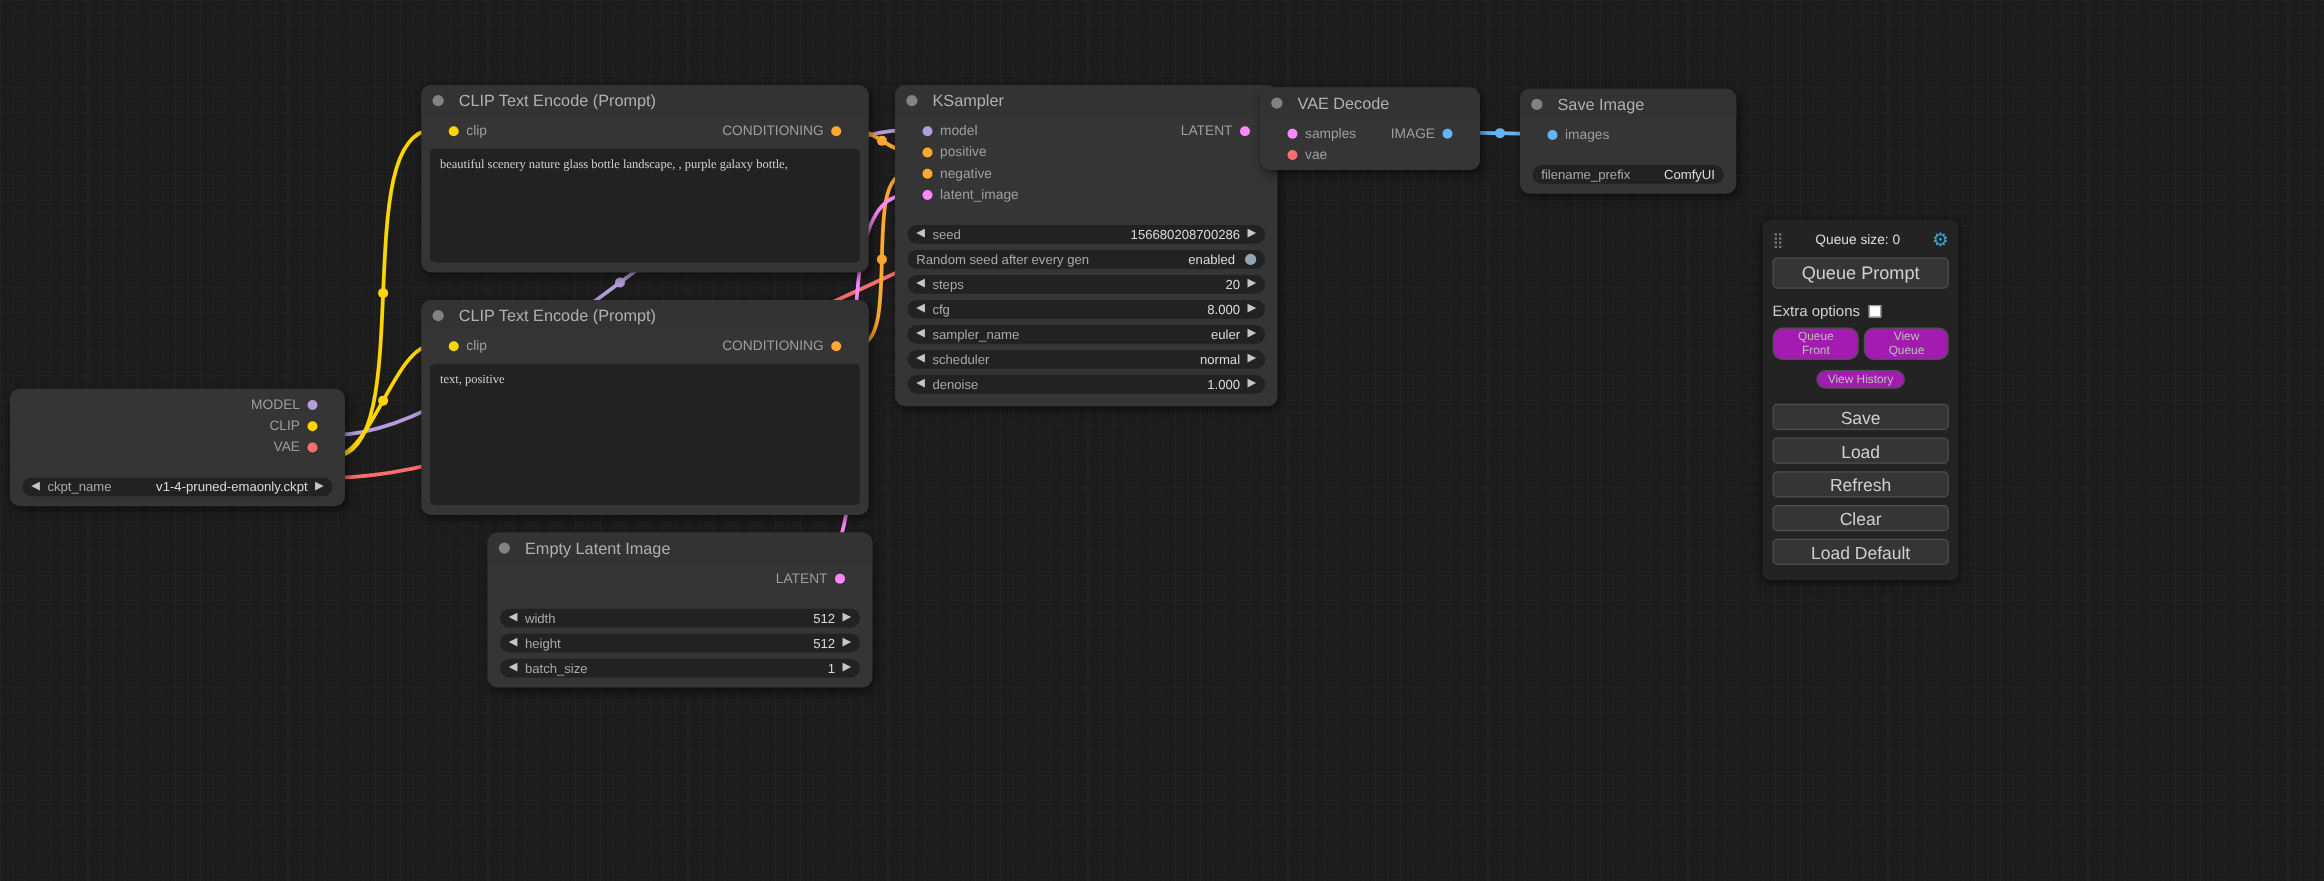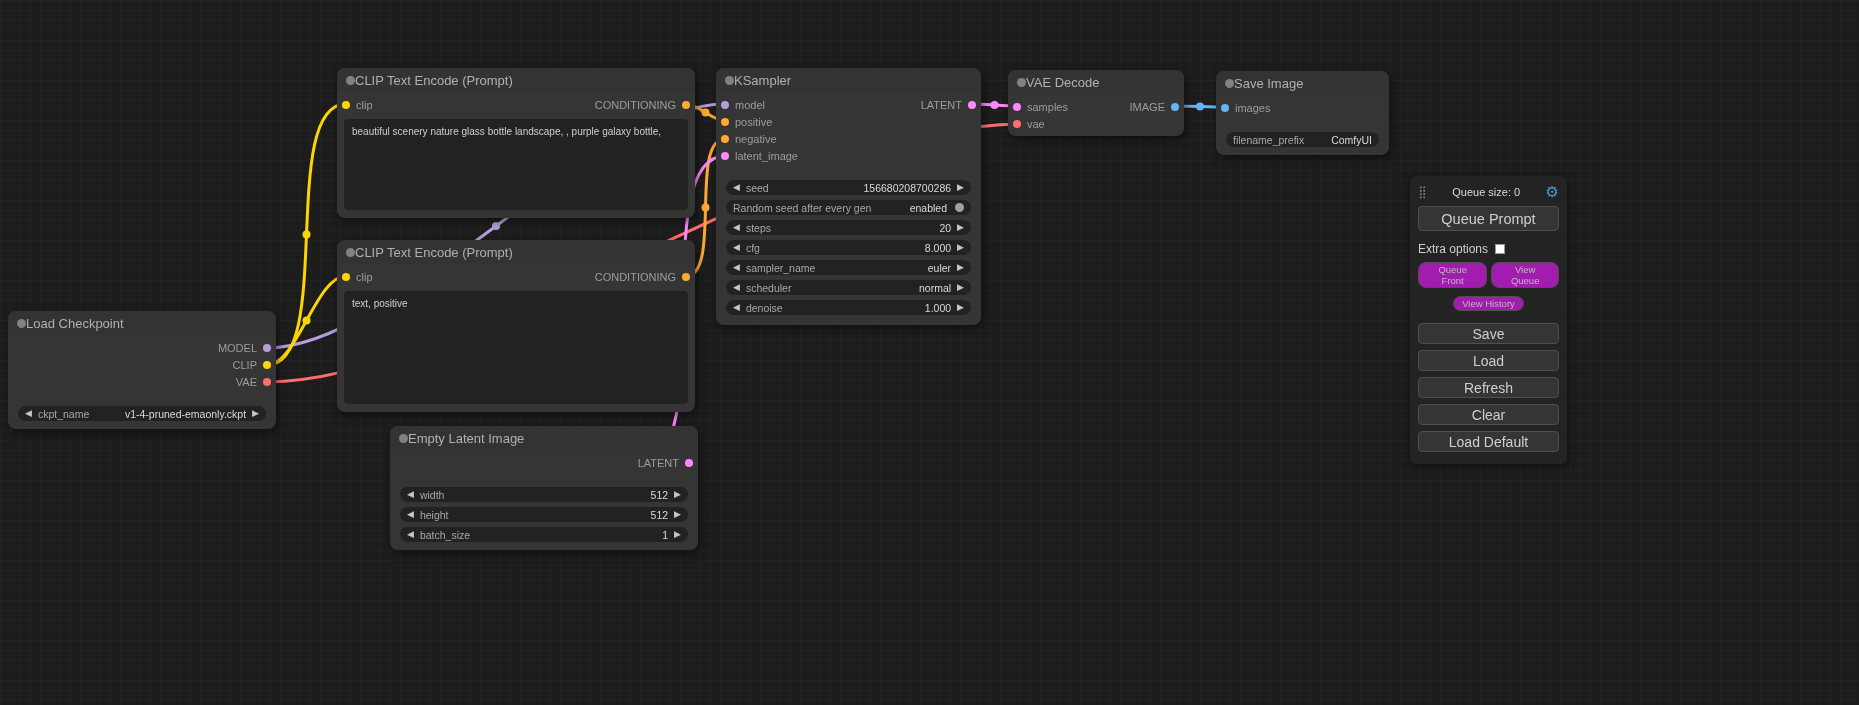--- a/index.html
+++ b/index.html
@@ -24,42 +24,42 @@
 
   
   .node{
     position:absolute;z-index:2;background:var(--node-bg);
     border-radius:8px;box-shadow:2px 3px 8px rgba(0,0,0,.5);
     display:flex;flex-direction:column;
   }
   .node-header{
     height:24px;flex:none;background:var(--node-header);
     border-radius:8px 8px 0 0;display:flex;align-items:center;
-    padding:0 9px;gap:0;
+    padding:0 9px;gap:12px;
   }
   .collapse-dot{width:9px;height:9px;border-radius:50%;background:#828282;flex:none;}
   .node-title{font-size:13px;color:#b0b0b0;white-space:nowrap;}
   .slots{display:flex;flex-direction:column;margin-top:4px;}
-  .slot-row{height:17px;display:flex;align-items:center;justify-content:space-between;padding:0 5px;gap:20px;}
+  .slot-row{height:17px;display:flex;align-items:center;justify-content:space-between;padding:0 22px;gap:20px;}
   .slot-row.out-only{justify-content:flex-end;}
   .slot{display:flex;align-items:center;gap:6px;}
   .slot-label{font-size:11px;color:#9d9d9d;white-space:nowrap;}
   .dot{width:8px;height:8px;border-radius:50%;flex:none;}
   .widgets{padding:0 10px 8px;margin-top:16px;display:flex;flex-direction:column;gap:5px;}
   .widget{
     height:15px;flex:none;background:var(--pill);border-radius:8px;
     display:flex;align-items:center;padding:0 7px;gap:6px;
     font-size:10.5px;color:#a8a8a8;white-space:nowrap;
   }
   .wvalue{margin-left:auto;color:#d9d9d9;}
   .arrow{font-size:9px;color:#c6c6c6;line-height:1;flex:none;font-family:"DejaVu Sans",sans-serif;}
   .knob{width:9px;height:9px;border-radius:50%;background:#8fa5b5;flex:none;margin-left:2px;}
   .prompt-box{
     flex:1;margin:6px 7px 8px;background:var(--pill);border-radius:4px;
-    padding:5px 8px;font-family:Liberation Sans, sans-serif;font-size:10px;
+    padding:5px 8px;font-family:Liberation Serif, serif;font-size:10px;
     line-height:1.5;color:#cfcfcf;overflow:hidden;white-space:pre-wrap;
   }
 
   
   #menu{
     position:absolute;z-index:4;left:1410px;top:176px;width:157px;
     background:#232323;border-radius:6px;box-shadow:0 2px 8px rgba(0,0,0,.5);
     padding:6px 8px 12px;
   }
   .menu-header{display:flex;align-items:center;height:20px;}
@@ -101,24 +101,20 @@
   <circle cx="306.5" cy="320.5" r="4" fill="#FFD500"></circle>
   <circle cx="642" cy="253" r="4" fill="#FF6E6E"></circle>
   <circle cx="705.5" cy="112.5" r="4" fill="#FFA931"></circle>
   <circle cx="705.5" cy="207.5" r="4" fill="#FFA931"></circle>
   <circle cx="683" cy="309" r="4" fill="#FF88FF"></circle>
   <circle cx="994.5" cy="105" r="4" fill="#FF88FF"></circle>
   <circle cx="1200" cy="106.5" r="4" fill="#64B5F6"></circle>
 </svg>
 
 <div class="node" style="left:8px;top:311px;width:268px;">
-  <div class="node-header">
-    <span class="collapse-dot"></span>
-    <span class="node-title">Load Checkpoint</span>
-  </div>
   <div class="slots">
     <div class="slot-row out-only">
       <div class="slot">
         <span class="slot-label">MODEL</span>
         <span class="dot" style="background:var(--c-model)"></span>
       </div>
     </div>
     <div class="slot-row out-only">
       <div class="slot">
         <span class="slot-label">CLIP</span>
@@ -175,21 +171,21 @@
       </div>
       <div class="slot">
         <span class="slot-label">CONDITIONING</span>
         <span class="dot" style="background:var(--c-cond)"></span>
       </div>
     </div>
   </div>
   <div class="prompt-box">text, positive</div>
 </div>
 
-<div class="node" style="left:716px;top:68px;width:265px;">
+<div class="node" style="left:716px;top:68px;width:306px;">
   <div class="node-header">
     <span class="collapse-dot"></span>
     <span class="node-title">KSampler</span>
   </div>
   <div class="slots">
     <div class="slot-row">
       <div class="slot">
         <span class="dot" style="background:var(--c-model)"></span>
         <span class="slot-label">model</span>
       </div>

